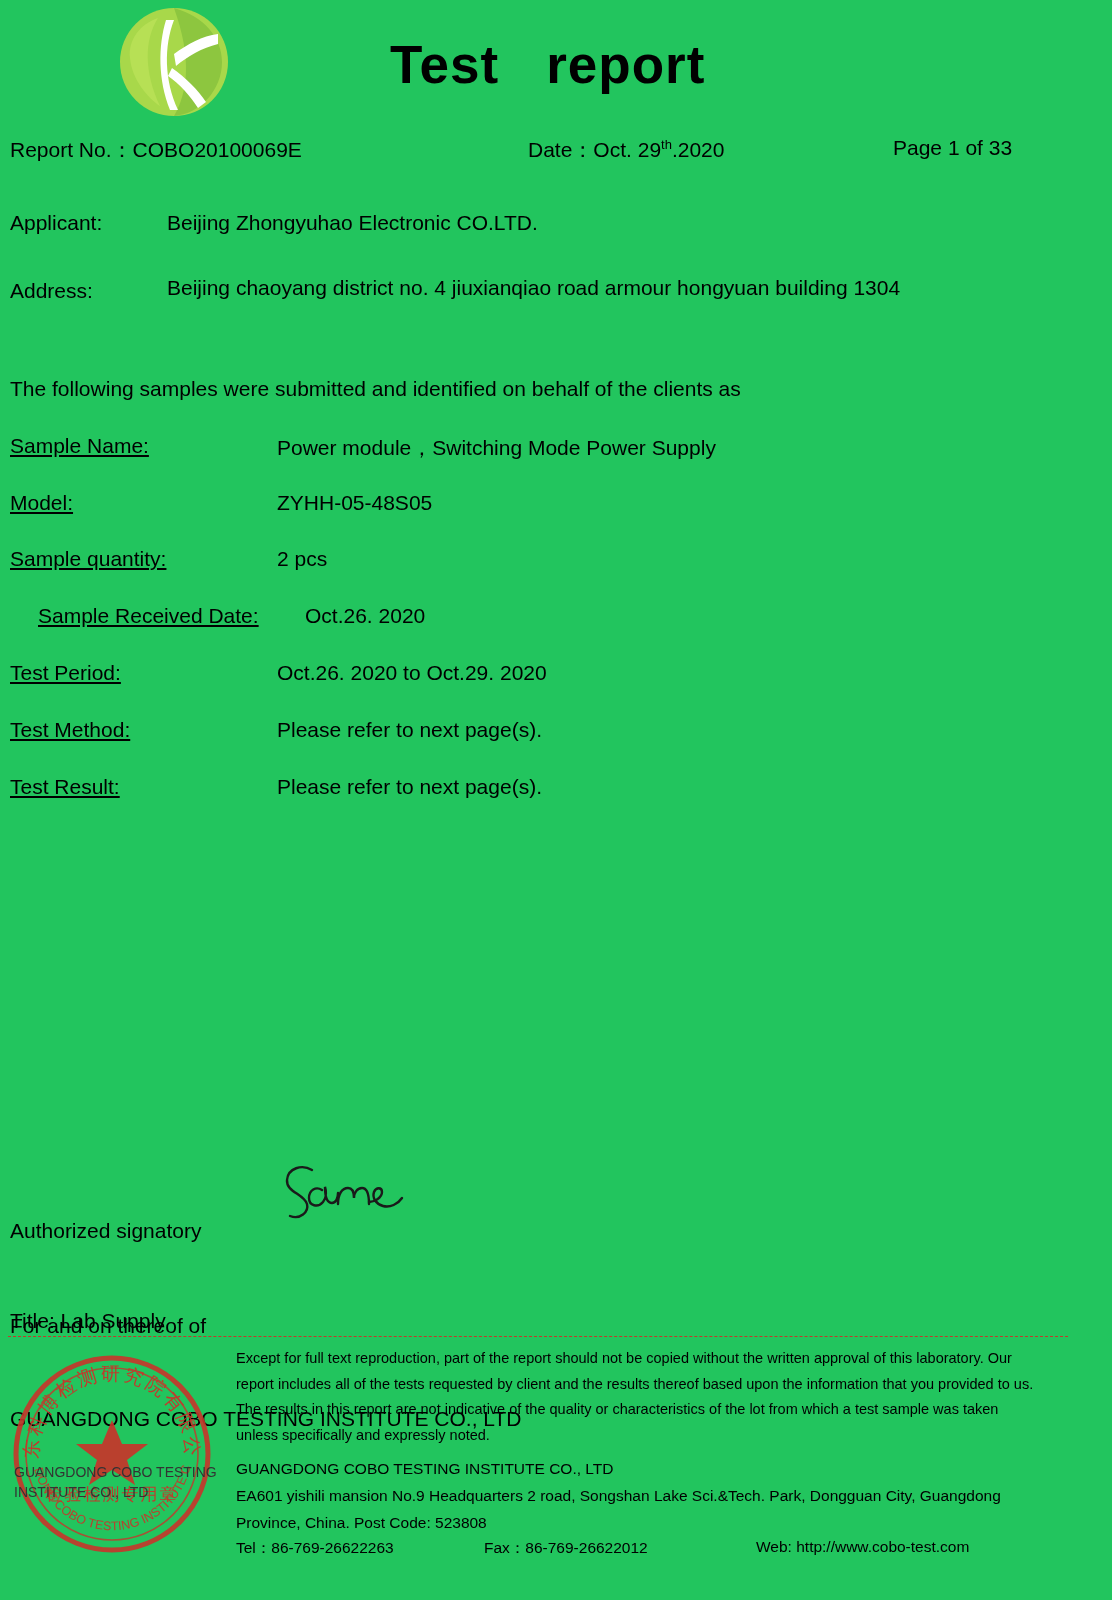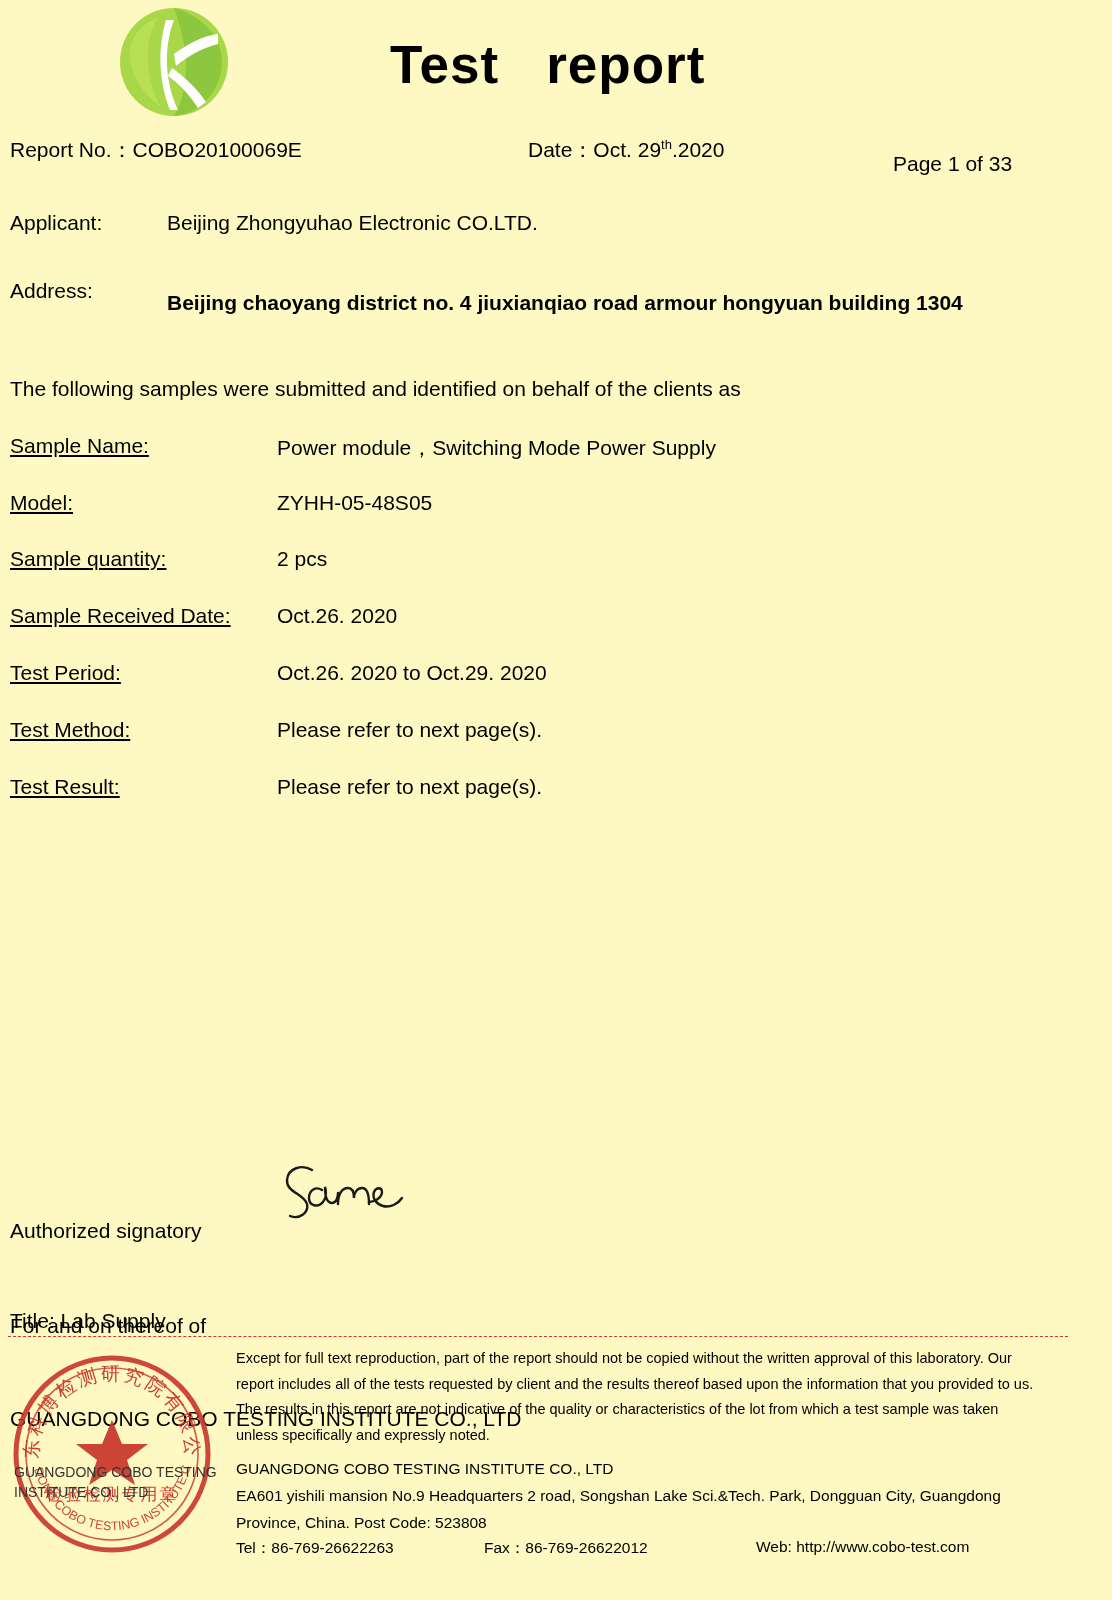--- a/index.html
+++ b/index.html
@@ -4,21 +4,21 @@
 <style>
   html, body {
     margin: 0;
     padding: 0;
     background: #ffffff;
   }
   .page {
     position: relative;
     width: 1112px;
     height: 1600px;
-    background: #fef9c3;
+    background: #22c55e;
     font-family: "Liberation Sans", sans-serif;
     color: #000000;
     overflow: hidden;
     box-sizing: border-box;
   }
 
   
   .header {
     position: relative;
     height: 128px;
@@ -62,37 +62,37 @@
     top: 0;
     white-space: pre;
   }
   .meta-date sup {
     font-size: 13px;
     vertical-align: super;
   }
   .meta-page {
     position: absolute;
     left: 883px;
-    top: 16px;
+    top: 0;
     white-space: pre;
   }
 
   
   .field {
     position: absolute;
     font-size: 21px;
     white-space: pre;
   }
   .field-label { left: 10px; }
   .field-value { left: 167px; }
 
   .applicant-label { top: 211px; }
   .applicant-value { top: 211px; }
   .address-label   { top: 279px; }
-  .address-value   { top: 291px; font-weight: bold; }
+  .address-value   { top: 276px; }
 
   .intro {
     position: absolute;
     left: 10px;
     top: 377px;
     font-size: 21px;
     white-space: pre;
   }
 
   
@@ -106,21 +106,21 @@
   .srow-value {
     position: absolute;
     left: 277px;
     font-size: 21px;
     white-space: pre;
   }
 
   .r0 { top: 434px; }
   .r1 { top: 491px; }
   .r2 { top: 547px; }
-  .r3 { top: 604px; }
+  .r3 { top: 604px; margin-left: 28px; }
   .r4 { top: 661px; }
   .r5 { top: 718px; }
   .r6 { top: 775px; }
 
   
   .sig-block {
     position: absolute;
     left: 10px;
     top: 1156px;
     font-size: 21px;

